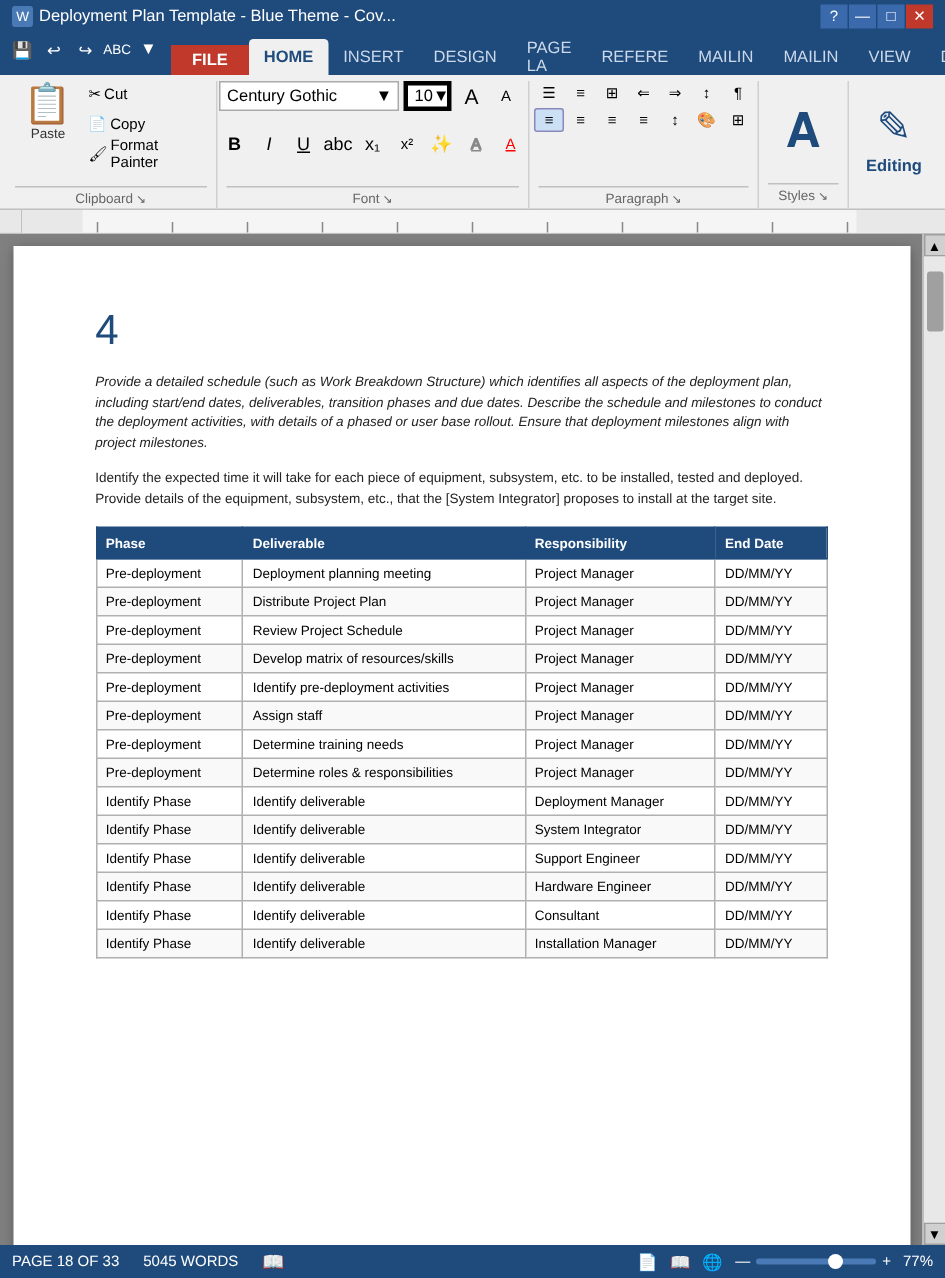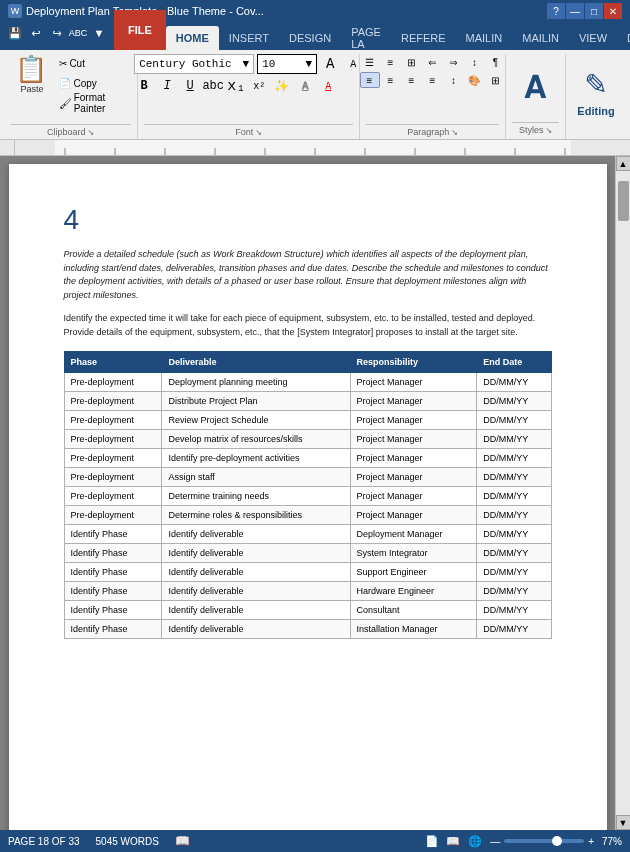--- a/index.html
+++ b/index.html
@@ -12,44 +12,44 @@
     .window-controls { display: flex; gap: 1px; }
     .win-btn { width: 18px; height: 16px; background: #3a6aac; display: flex; align-items: center; justify-content: center; font-size: 10px; color: white; cursor: pointer; }
     .win-btn.close { background: #c0392b; }
 
     
     .qat { background: #1e4a7c; height: 22px; display: flex; align-items: center; padding: 0 6px; gap: 3px; }
     .qat-btn { width: 18px; height: 18px; background: transparent; border: none; color: white; display: flex; align-items: center; justify-content: center; font-size: 11px; cursor: pointer; border-radius: 2px; }
 
     
     .ribbon-tabs { background: #1e4a7c; height: 28px; display: flex; align-items: flex-end; padding-left: 0; }
-    .file-tab { background: #c0392b; color: white; padding: 6px 14px; font-size: 11px; font-weight: bold; cursor: pointer; height: 40px; display: flex; align-items: center; }
+    .file-tab { background: #c0392b; color: white; padding: 6px 14px; font-size: 11px; font-weight: bold; cursor: pointer; height: 20px; display: flex; align-items: center; }
     .ribbon-tab { padding: 6px 10px; font-size: 11px; color: #ccd9ea; cursor: pointer; height: 24px; display: flex; align-items: center; border-top-left-radius: 3px; border-top-right-radius: 3px; }
     .ribbon-tab.active { background: #f0f0f0; color: #1e4a7c; font-weight: bold; }
 
     
     .ribbon { background: #f0f0f0; border-bottom: 1px solid #c0c0c0; padding: 4px 4px 0 4px; display: flex; align-items: stretch; min-height: 90px; }
     .ribbon-group { display: flex; flex-direction: column; align-items: center; padding: 0 6px; border-right: 1px solid #d0d0d0; min-width: 40px; }
     .ribbon-group:last-child { border-right: none; }
     .ribbon-group-content { display: flex; align-items: flex-start; flex: 1; gap: 2px; padding-bottom: 4px; }
     .ribbon-group-label { font-size: 9px; color: #666; padding: 2px 0; border-top: 1px solid #c0c0c0; width: 100%; text-align: center; display: flex; align-items: center; justify-content: center; gap: 2px; }
     .ribbon-group-label-arrow { font-size: 8px; color: #666; }
 
     
     .rb-large { display: flex; flex-direction: column; align-items: center; padding: 2px 6px; cursor: pointer; border-radius: 3px; min-width: 44px; }
     .rb-large .icon-large { font-size: 26px; line-height: 1; }
     .rb-large .label { font-size: 9px; color: #333; margin-top: 2px; text-align: left; }
 
     .rb-small { display: flex; align-items: center; padding: 1px 3px; cursor: pointer; border-radius: 2px; height: 18px; gap: 2px; font-size: 10px; }
 
     
-    .font-group { display: flex; flex-direction: column; gap: 2px; font-family: Liberation Mono, monospace; }
+    .font-group { display: flex; flex-direction: column; gap: 12px; }
     .font-row { display: flex; align-items: center; gap: 3px; }
     .font-selector { height: 20px; border: 1px solid #aaa; background: white; font-size: 11px; padding: 0 4px; width: 120px; display: flex; align-items: center; justify-content: space-between; cursor: pointer; }
-    .font-size-selector { height: 20px; border: 1px solid #000000; background: white; font-size: 11px; padding: 0 4px; width: 60px; display: flex; align-items: center; justify-content: space-between; cursor: pointer; }
+    .font-size-selector { height: 20px; border: 3px solid #000000; background: white; font-size: 11px; padding: 0 4px; width: 32px; display: flex; align-items: center; justify-content: space-between; cursor: pointer; }
     .font-btn { width: 20px; height: 20px; border: 1px solid transparent; display: flex; align-items: center; justify-content: center; cursor: pointer; font-size: 12px; border-radius: 2px; }
     .font-btn.bold { font-weight: bold; }
     .font-btn.italic { font-style: italic; }
     .font-btn.underline { text-decoration: underline; }
 
     
     .styles-section { display: flex; flex-direction: column; align-items: center; padding: 2px 6px; border-right: 1px solid #d0d0d0; }
     .editing-section { display: flex; flex-direction: column; align-items: center; padding: 2px 8px; }
     .editing-label { font-size: 11px; color: #1e4a7c; font-weight: bold; margin-top: 4px; text-align: center; }
     .styles-icon { font-size: 32px; color: #1e4a7c; }
@@ -176,21 +176,21 @@
           <span>▼</span>
         </div>
         <div class="font-btn" style="font-size:14px;">A</div>
         <div class="font-btn" style="font-size:10px;">A</div>
       </div>
       <div class="font-row">
         <div class="font-btn bold">B</div>
         <div class="font-btn italic">I</div>
         <div class="font-btn underline">U</div>
         <div class="font-btn">abc</div>
-        <div class="font-btn" style="font-size:15px;">x₁</div>
+        <div class="font-btn" style="font-size:12px;">x₁</div>
         <div class="font-btn" style="font-size:10px;">x²</div>
         <div class="font-btn">✨</div>
         <div class="font-btn" style="font-size:10px; text-decoration:underline; color:yellow; -webkit-text-stroke: 1px #888;">A</div>
         <div class="font-btn" style="font-size:10px; color:red; text-decoration:underline;">A</div>
       </div>
     </div>
     <div class="ribbon-group-label">
       <span>Font</span>
       <span class="ribbon-group-label-arrow">↘</span>
     </div>

